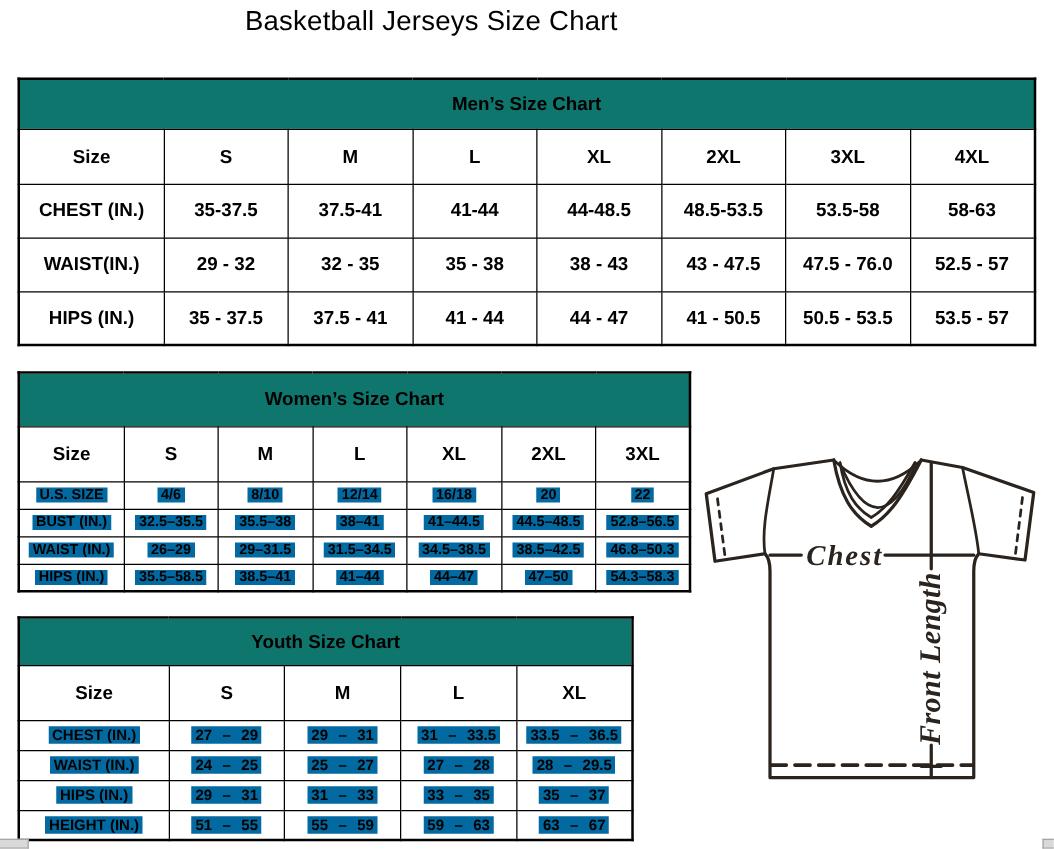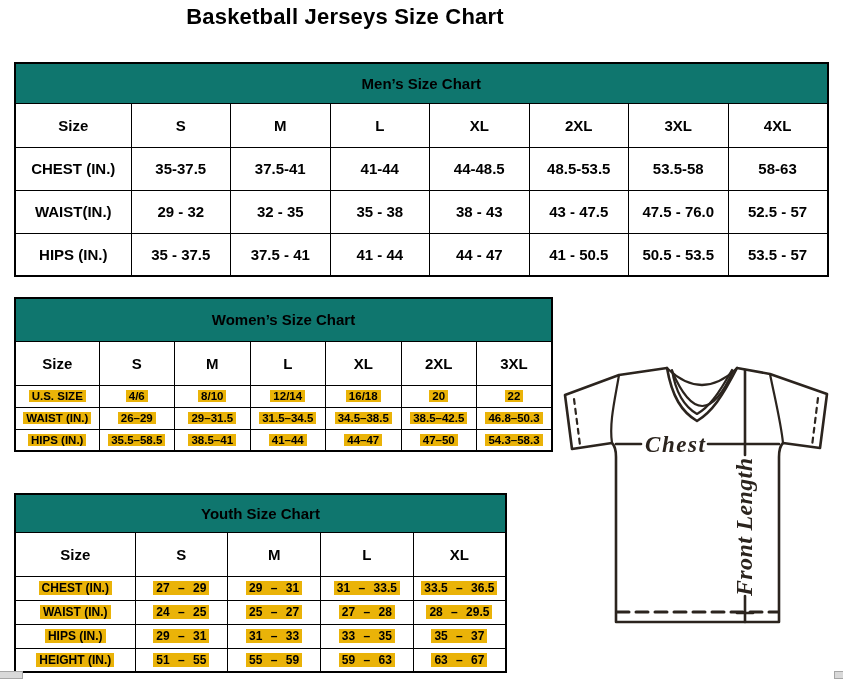--- a/index.html
+++ b/index.html
@@ -3,21 +3,21 @@
 <meta charset="utf-8">
 <style>
   html,body{margin:0;padding:0;}
   body{
     width:843px;height:679px;position:relative;background:#ffffff;
     font-family:"Liberation Sans", sans-serif;color:#000;
     overflow:hidden;
   }
   .page-title{
     position:absolute;top:4px;left:0;width:690px;text-align:center;
-    font-size:22px;font-weight:bold;letter-spacing:0.2px;margin:0;
+    font-size:22px;font-weight:normal;letter-spacing:0.2px;margin:0;
   }
   .tbl-wrap{position:absolute;}
   .tbl-wrap.men{left:14px;top:62px;width:813px;}
   .tbl-wrap.women{left:14px;top:297px;width:537px;}
   .tbl-wrap.youth{left:14px;top:493px;width:491px;}
 
   table.size-table{
     border-collapse:collapse;table-layout:fixed;width:100%;
     border:2px solid #000;
   }
@@ -38,21 +38,21 @@
   .women td{font-size:15px;margin-top:44px;}
   .women tr.data-row td{font-size:11.5px;}
   
   .youth tr.title-row{height:38px;}
   .youth tr.header-row{height:44px;}
   .youth tr.data-row{height:24px;}
   .youth td{font-size:15px;}
   .youth tr.data-row td{font-size:12px;}
   .youth tr.data-row td.val{word-spacing:5px;}
   
-  .compact tr.data-row td span{background:#eab308;padding:0 3px;}
+  .compact tr.data-row td span{background:#0369a1;padding:0 3px;}
 
   .jersey{position:absolute;left:555px;top:355px;width:288px;height:290px;}
   .jersey text{
     font-family:"Liberation Serif", serif;font-weight:bold;font-style:italic;
     fill:#2b241e;
   }
   .scroll-frag{position:absolute;background:#d9d9d9;border:1px solid #a6a6a6;}
   .scroll-frag.left{left:0;top:671px;width:22px;height:6px;border-left:none;}
   .scroll-frag.right{left:834px;top:671px;width:9px;height:6px;border-right:none;}
 </style>
@@ -148,20 +148,29 @@
         <tr class="data-row">
           <td class="label"><span>U.S. SIZE</span></td>
           <td class="val"><span>4/6</span></td>
           <td class="val"><span>8/10</span></td>
           <td class="val"><span>12/14</span></td>
           <td class="val"><span>16/18</span></td>
           <td class="val"><span>20</span></td>
           <td class="val"><span>22</span></td>
         </tr>
         <tr class="data-row">
+          <td class="label"><span>BUST (IN.)</span></td>
+          <td class="val"><span>32.5–35.5</span></td>
+          <td class="val"><span>35.5–38</span></td>
+          <td class="val"><span>38–41</span></td>
+          <td class="val"><span>41–44.5</span></td>
+          <td class="val"><span>44.5–48.5</span></td>
+          <td class="val"><span>52.8–56.5</span></td>
+        </tr>
+        <tr class="data-row">
           <td class="label"><span>WAIST (IN.)</span></td>
           <td class="val"><span>26–29</span></td>
           <td class="val"><span>29–31.5</span></td>
           <td class="val"><span>31.5–34.5</span></td>
           <td class="val"><span>34.5–38.5</span></td>
           <td class="val"><span>38.5–42.5</span></td>
           <td class="val"><span>46.8–50.3</span></td>
         </tr>
         <tr class="data-row">
           <td class="label"><span>HIPS (IN.)</span></td>

